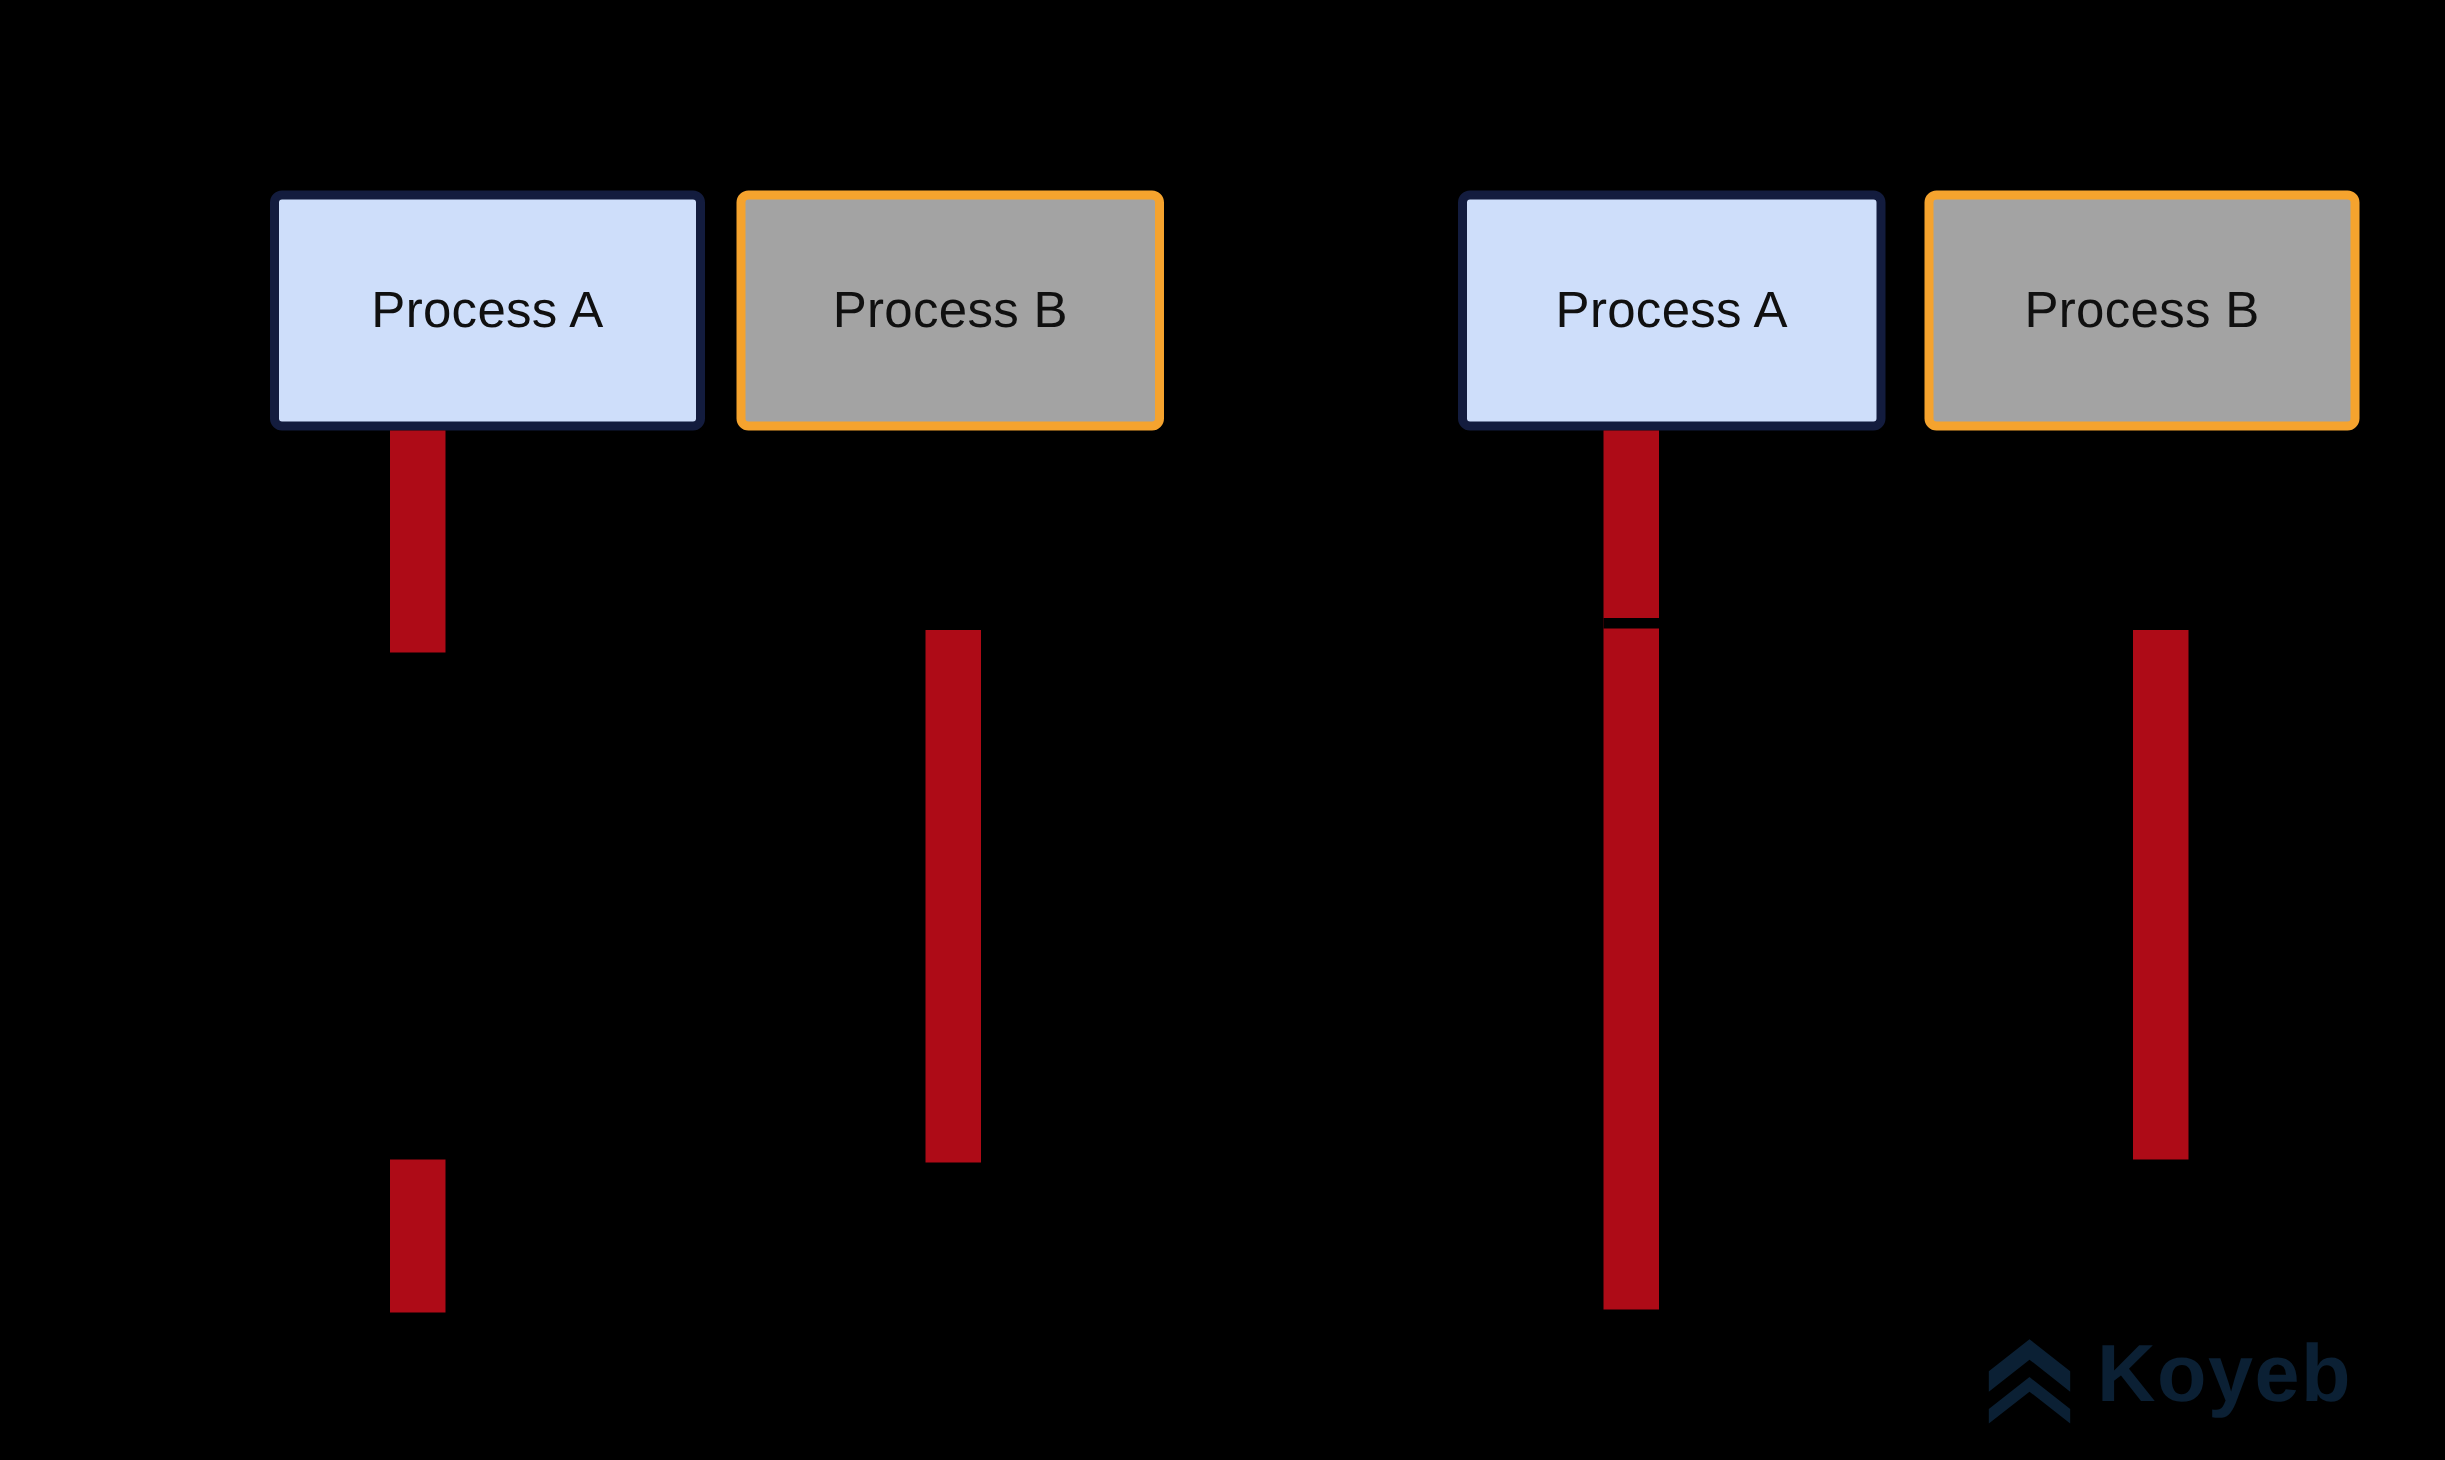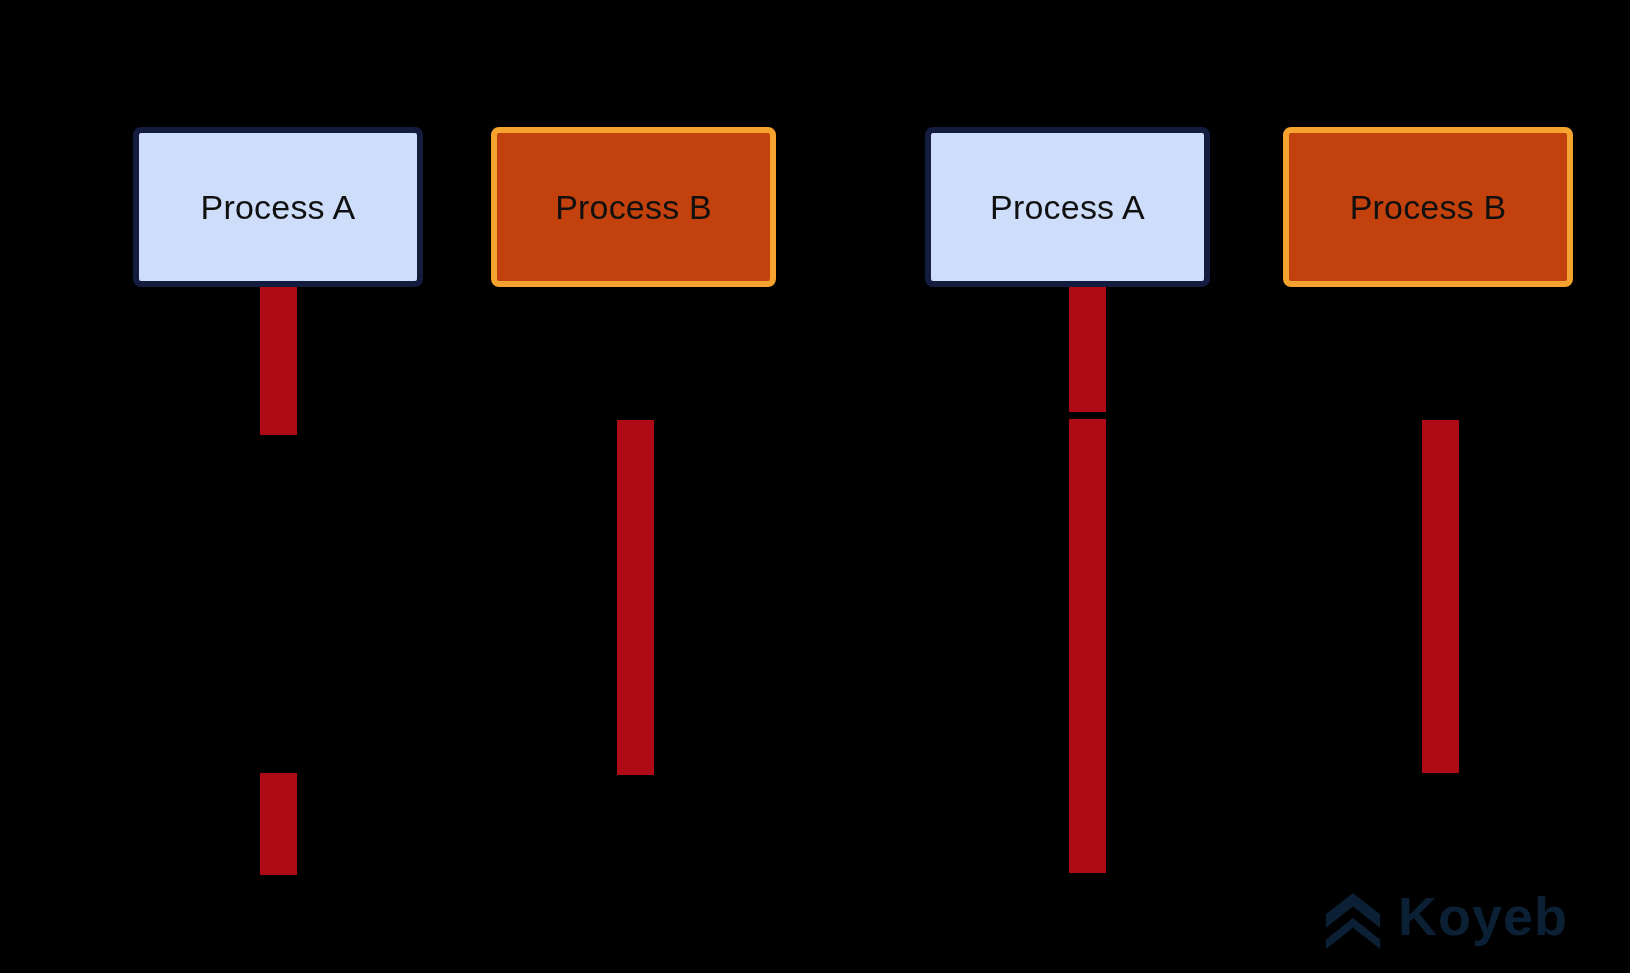--- a/index.html
+++ b/index.html
@@ -33,23 +33,24 @@
   .participant .plabel {
     font-size: 34px;
     line-height: 1;
     color: #101010;
     letter-spacing: 0.2px;
     white-space: nowrap;
   }
   .participant.theme-blue {
     background: #CEDEFA;
     border-color: #131C3E;
+    margin-left: 47px;
   }
   .participant.theme-orange {
-    background: #c2410c;
+    background: #a3a3a3;
     border-color: #F5A32E;
   }
 
   
   .activation {
     position: absolute;
     background: #AE0B17;
   }
   .activation-gap {
     position: absolute;

